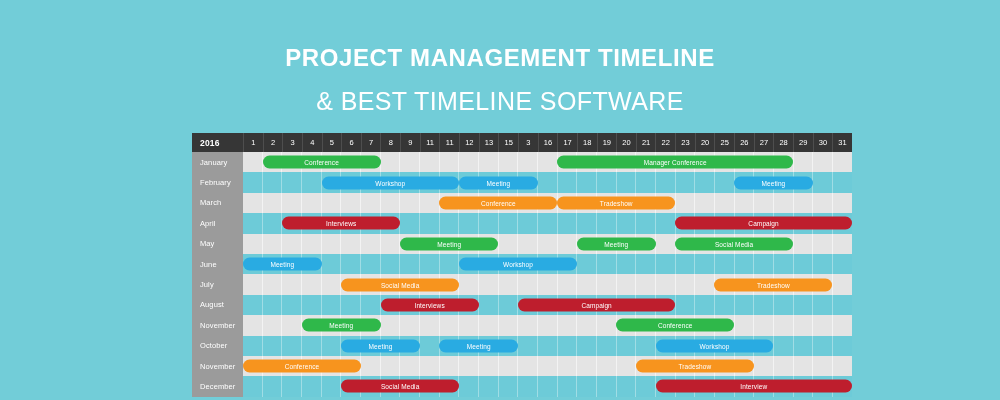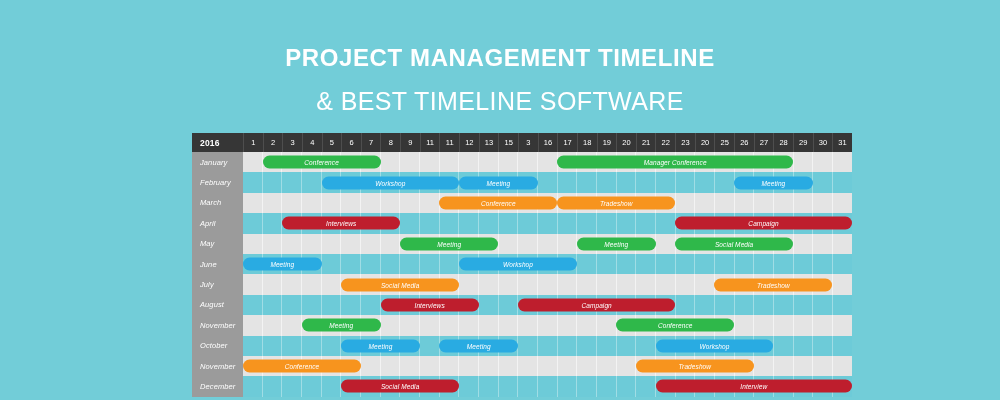--- a/index.html
+++ b/index.html
@@ -93,21 +93,20 @@
 
   .gantt-body {
     position: relative;
     height: 245px;
   }
   .gantt-row {
     position: relative;
     height: 20.4px;
     display: flex;
     align-items: stretch;
-    font-style: italic;
   }
   .month-cell {
     width: 51px;
     flex: 0 0 51px;
     background: #9b9b9b;
     color: #ffffff;
     font-size: 7.5px;
     display: flex;
     align-items: center;
     padding-left: 8px;

